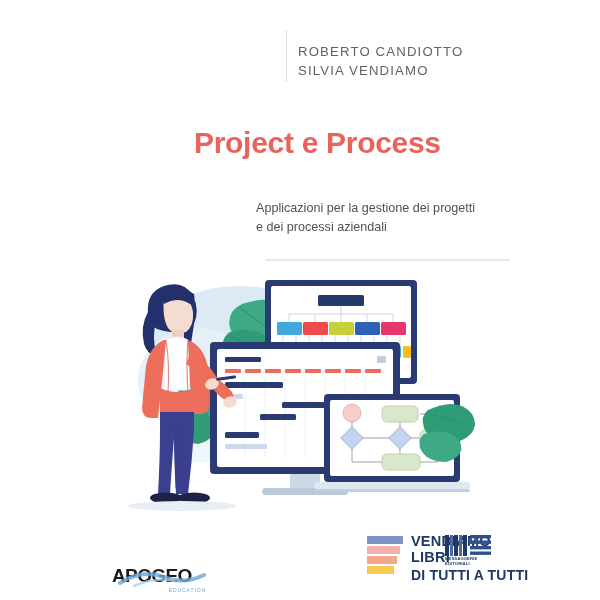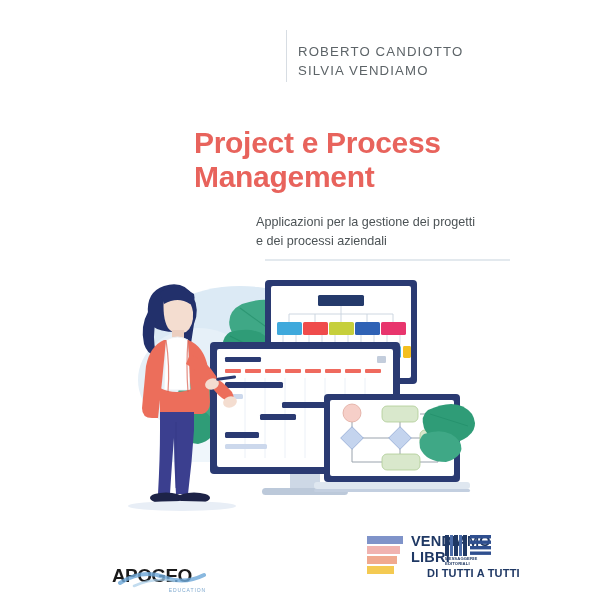--- a/index.html
+++ b/index.html
@@ -59,21 +59,21 @@
     line-height: 34px;
     letter-spacing: -0.3px;
     white-space: nowrap;
     margin-left: 17px;
   }
 
   
   #subtitle-block {
     position: absolute;
     left: 256px;
-    top: 213px;
+    top: 199px;
     width: 300px;
   }
   .subtitle-line {
     font-family: "Liberation Sans", sans-serif;
     font-size: 12.6px;
     color: #4c5356;
     line-height: 18.5px;
     white-space: nowrap;
   }
   #subtitle-rule {
@@ -159,24 +159,24 @@
   .vendiamo-word {
     font-family: "Liberation Sans", sans-serif;
     font-size: 14.5px;
     font-weight: bold;
     color: #1f3864;
     letter-spacing: 0.2px;
     line-height: 15.5px;
   }
   #vendiamo-tagline {
     position: absolute;
-    left: 60px;
+    left: 44px;
     top: 33px;
     font-family: "Liberation Sans", sans-serif;
-    font-size: 11px;
+    font-size: 14px;
     font-weight: bold;
     color: #1f3864;
     letter-spacing: 0.2px;
     white-space: nowrap;
   }
   #me-mark {
     position: absolute;
     left: 78px;
     top: 1px;
     width: 46px;
@@ -201,21 +201,20 @@
 <div id="cover">
 
   <div id="author-rule"></div>
   <div id="author-block">
     <div class="author-line">ROBERTO CANDIOTTO</div>
     <div class="author-line">SILVIA VENDIAMO</div>
   </div>
 
   <div id="title-block">
     <div class="title-line">Project e Process</div>
-    <div class="title-line">Management</div>
   </div>
 
   <div id="subtitle-block">
     <div class="subtitle-line">Applicazioni per la gestione dei progetti</div>
     <div class="subtitle-line">e dei processi aziendali</div>
   </div>
   <div id="subtitle-rule"></div>
 
   <div id="illustration">
     <svg width="430" height="260" viewBox="0 0 430 260" xmlns="http://www.w3.org/2000/svg">

